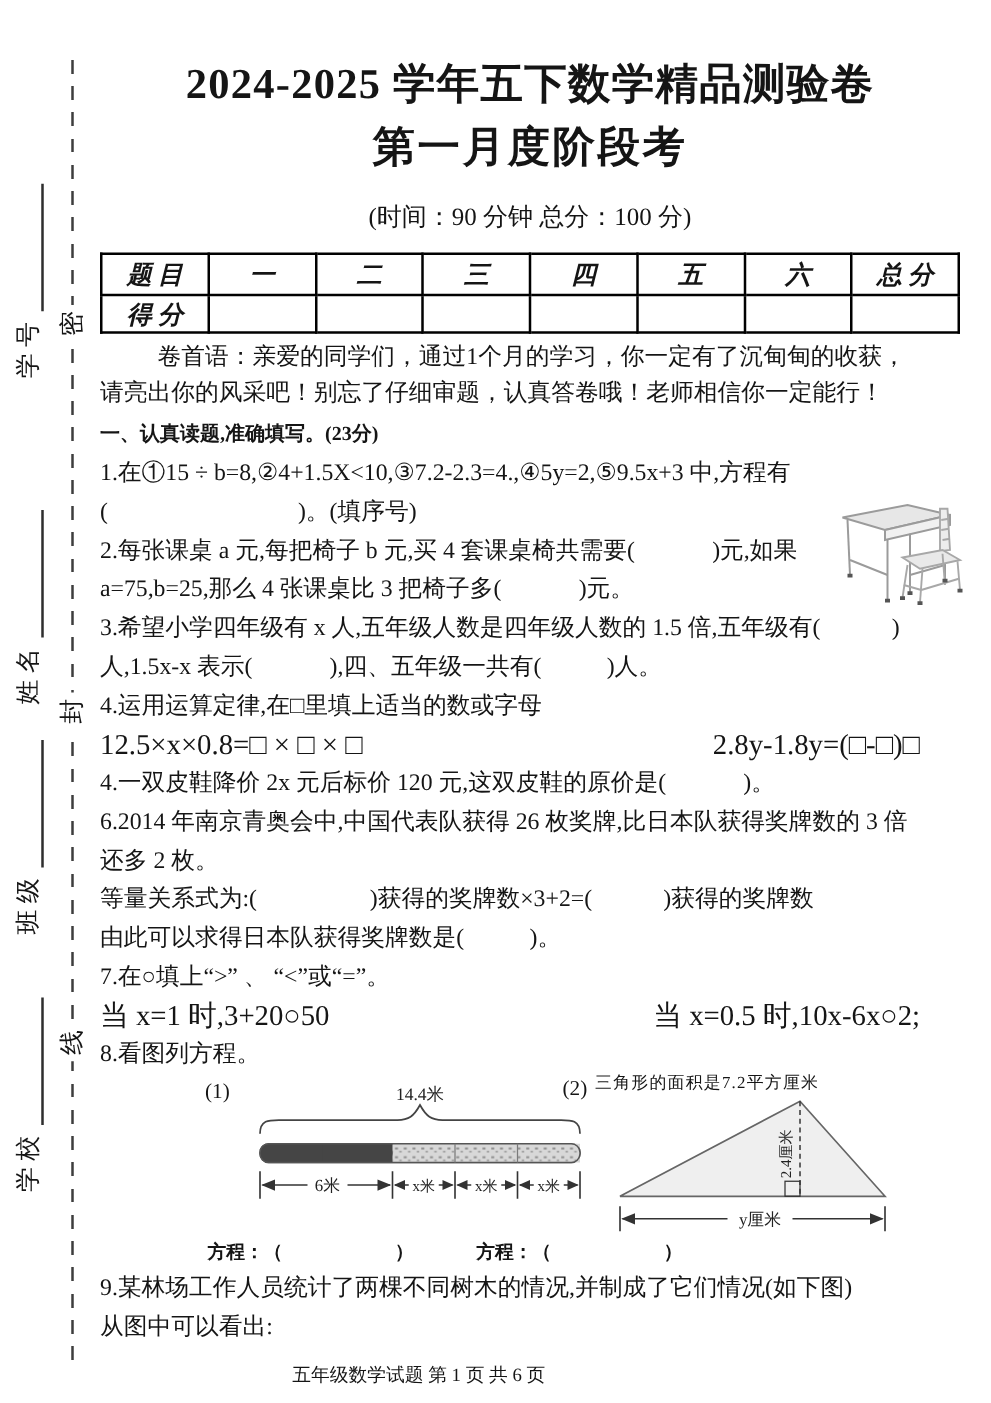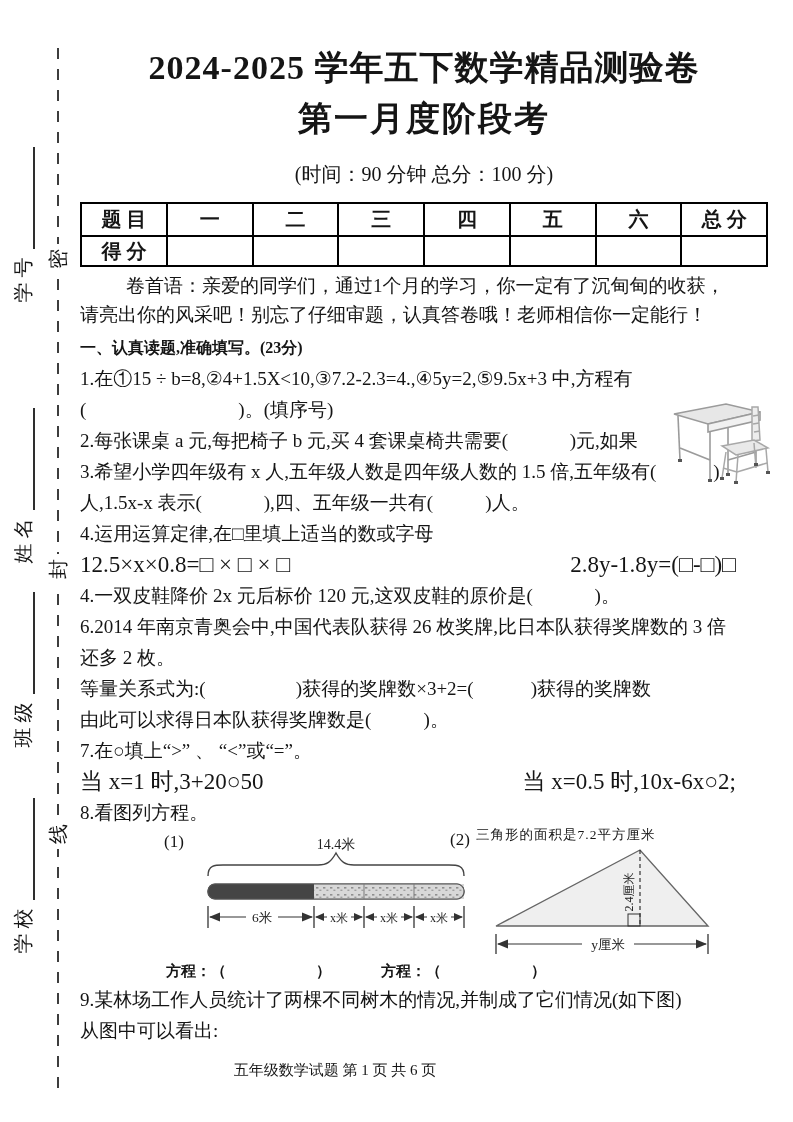--- a/index.html
+++ b/index.html
@@ -23,21 +23,21 @@
     transform:rotate(-90deg);
     display:flex;align-items:flex-end;justify-content:center;gap:8px;
     font-size:20px;line-height:24px;white-space:nowrap;
   }
   .fline{width:102px;height:5px;border-bottom:2px solid #2e2e2e;}
   
   .main{position:absolute;left:80px;top:42px;width:688px;}
   .title{font-size:34px;font-weight:bold;text-align:center;line-height:52px;margin:0;letter-spacing:1px;}
   .subtitle{font-size:34px;font-weight:bold;text-align:center;line-height:50px;margin:0;letter-spacing:2px;}
   .time{font-size:20px;text-align:center;margin-top:16px;line-height:28px;}
-  table.score{width:100%;border-collapse:collapse;table-layout:fixed;margin-top:14px;}
+  table.score{width:100%;border-collapse:collapse;table-layout:fixed;margin-top:14px;font-style:italic;}
   table.score td{border:2px solid #000;text-align:center;font-size:20px;font-weight:bold;padding:0;}
   table.score tr.hrow td{height:31px;}
   table.score tr.srow td{height:28px;}
   .intro{font-size:19px;line-height:29px;margin-top:4px;}
   .intro .ind{text-indent:46px;}
   .sec-heading{font-size:16px;font-weight:bold;line-height:30px;margin-top:4px;}
   .q{font-size:19px;line-height:31px;white-space:pre-wrap;}
   .row2{display:flex;white-space:pre-wrap;font-size:23px;line-height:31px;}
   .row2 .rgt{margin-left:auto;margin-right:32px;}
   .figs{position:relative;height:128px;margin-top:2px;}
@@ -117,20 +117,21 @@
     <div class="ind">卷首语：亲爱的同学们，通过1个月的学习，你一定有了沉甸甸的收获，</div>
     <div>请亮出你的风采吧！别忘了仔细审题，认真答卷哦！老师相信你一定能行！</div>
   </div>
 
   <div class="sec-heading">一、认真读题,准确填写。(23分)</div>
 
   <div class="q">1.在①15 ÷ b=8,②4+1.5X&lt;10,③7.2-2.3=4.,④5y=2,⑤9.5x+3 中,方程有</div>
   <div class="q">(                                )。(填序号)</div>
 
   <div class="q">2.每张课桌 a 元,每把椅子 b 元,买 4 套课桌椅共需要(             )元,如果</div>
+  <div class="q">a=75,b=25,那么 4 张课桌比 3 把椅子多(             )元。</div>
 
   <div class="q">3.希望小学四年级有 x 人,五年级人数是四年级人数的 1.5 倍,五年级有(            )</div>
   <div class="q">人,1.5x-x 表示(             ),四、五年级一共有(           )人。</div>
 
   <div class="q">4.运用运算定律,在□里填上适当的数或字母</div>
   <div class="row2">
     <span>12.5×x×0.8=□ × □ × □</span>
     <span class="rgt">2.8y-1.8y=(□-□)□</span>
   </div>
 

